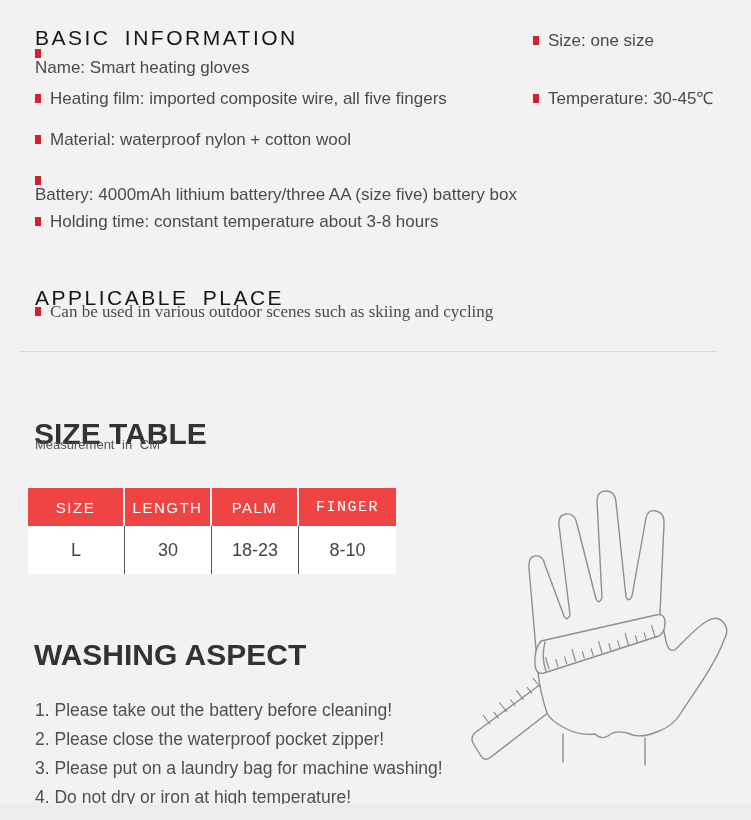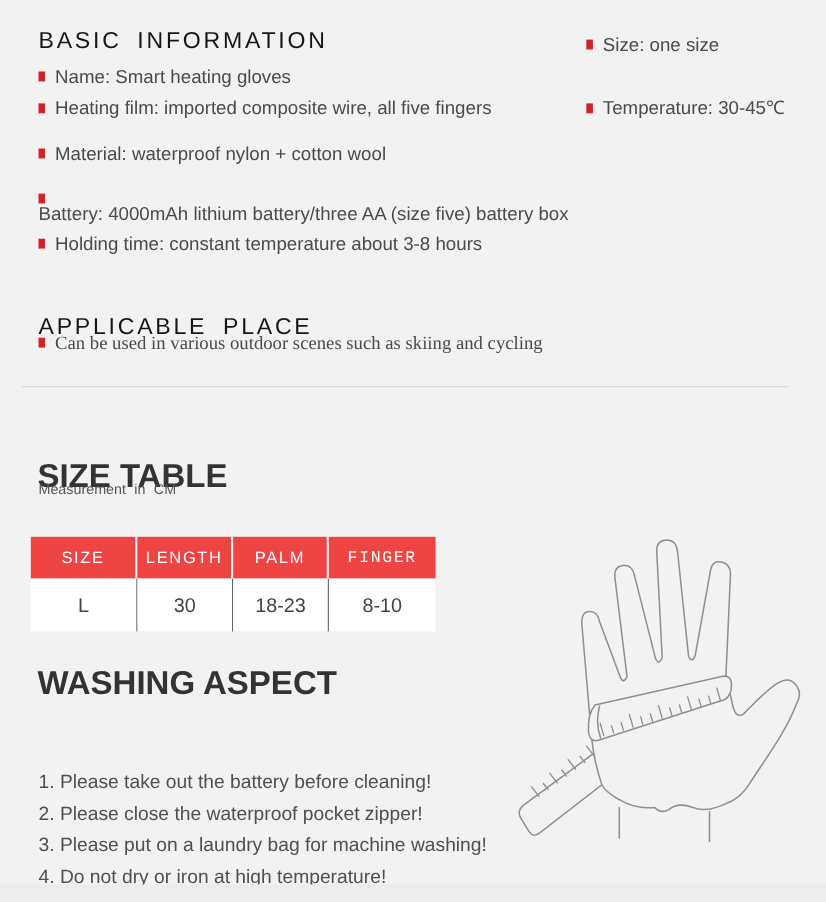--- a/index.html
+++ b/index.html
@@ -90,21 +90,21 @@
     background:#ececec;
   }
 </style>
 </head>
 <body>
 
 <div class="page">
 
   <h2 class="sec-title" style="top:9px;">BASIC INFORMATION</h2>
 
-  <div class="info-row" style="left:35px; top:60px;">
+  <div class="info-row" style="left:35px; top:44px;flex-direction:column;">
     <span class="bullet"></span>
     <span>Name: Smart heating gloves</span>
   </div>
   <div class="info-row" style="left:533px; top:31px;">
     <span class="bullet"></span>
     <span>Size: one size</span>
   </div>
 
   <div class="info-row" style="left:35px; top:89px;">
     <span class="bullet"></span>
@@ -160,21 +160,21 @@
     <tbody>
       <tr>
         <td>L</td>
         <td>30</td>
         <td>18-23</td>
         <td>8-10</td>
       </tr>
     </tbody>
   </table>
 
-  <h1 class="big-title" style="top:585px;">WASHING ASPECT</h1>
+  <h1 class="big-title" style="top:618px;">WASHING ASPECT</h1>
 
   <div class="wash-item" style="top:660px;">1. Please take out the battery before cleaning!</div>
   <div class="wash-item" style="top:689px;">2. Please close the waterproof pocket zipper!</div>
   <div class="wash-item" style="top:718px;">3. Please put on a laundry bag for machine washing!</div>
   <div class="wash-item" style="top:747px;">4. Do not dry or iron at high temperature!</div>
 
   <svg id="hand-svg" class="hand" width="300" height="345" viewBox="0 0 300 345">
     <g fill="#f2f2f2" stroke="#8f8f8f" stroke-width="1.4" stroke-linejoin="round" stroke-linecap="round">
 
       <path d="M 100 208 L 31 259 Q 25 264 28 270 L 36 283 Q 40 289 46 284 L 113 232 Z"></path>

